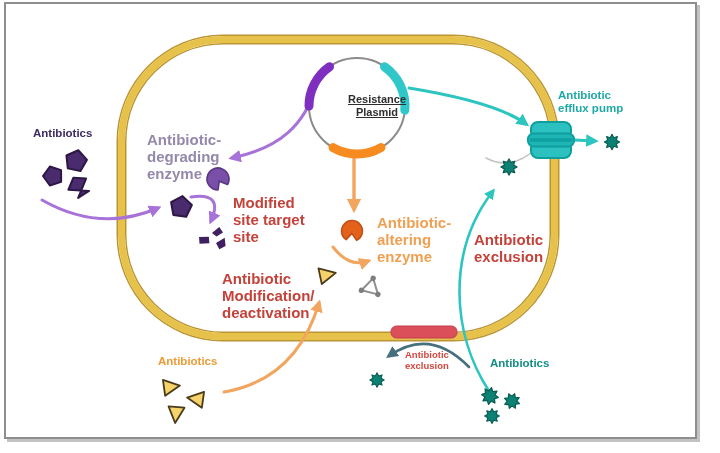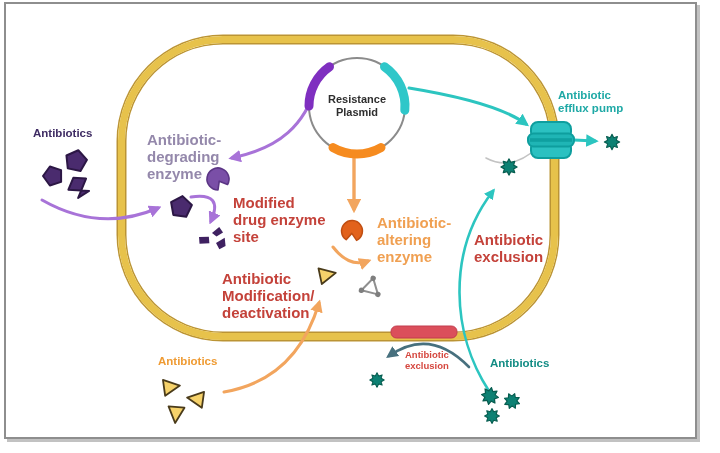--- a/index.html
+++ b/index.html
@@ -16,21 +16,21 @@
   .lbl-antibiotics-left{left:33px;top:127px;color:#3e2b63;font-size:11.5px;}
   .lbl-degrading{left:147px;top:131px;color:#9488ab;}
   .lbl-modified{left:233px;top:194px;color:#c4423a;}
   .lbl-moddeact{left:222px;top:270px;color:#c4423a;}
   .lbl-altering{left:377px;top:214px;color:#f0a052;}
   .lbl-antibiotics-bl{left:158px;top:355px;color:#ef9b33;font-size:11.5px;}
   .lbl-excl-inner{left:474px;top:231px;color:#c4423a;}
   .lbl-excl-outer{left:405px;top:350px;color:#d5473f;font-size:9.5px;text-align:center;}
   .lbl-antibiotics-r{left:490px;top:357px;color:#128c84;font-size:11.5px;}
   .lbl-efflux{left:558px;top:89px;color:#1fa9a6;font-size:11.5px;}
-  .lbl-plasmid{left:312px;top:93px;width:90px;color:#2e2e2e;text-align:center;font-size:11px;}
+  .lbl-plasmid{left:332px;top:93px;width:90px;color:#2e2e2e;text-align:center;font-size:11px;text-decoration:underline;}
 </style>
 </head>
 <body>
 
 <div class="canvas">
   <div class="frame"></div>
   <div class="cell"></div>
 
   <svg class="ovl" viewBox="0 0 720 453">
     <defs>
@@ -114,21 +114,21 @@
       <polygon points="9,0 5.1,2.1 6.4,6.4 2.1,5.1 0,9 -2.1,5.1 -6.4,6.4 -5.1,2.1 -9,0 -5.1,-2.1 -6.4,-6.4 -2.1,-5.1 0,-9 2.1,-5.1 6.4,-6.4 5.1,-2.1" transform="translate(512,401) scale(0.88) rotate(20)"></polygon>
       <polygon points="9,0 5.1,2.1 6.4,6.4 2.1,5.1 0,9 -2.1,5.1 -6.4,6.4 -5.1,2.1 -9,0 -5.1,-2.1 -6.4,-6.4 -2.1,-5.1 0,-9 2.1,-5.1 6.4,-6.4 5.1,-2.1" transform="translate(492,416) scale(0.82)"></polygon>
     </g>
   </svg>
 
   <div class="lbl lbl-antibiotics-left">Antibiotics</div>
   <div class="lbl lbl-degrading">Antibiotic-
 degrading
 enzyme</div>
   <div class="lbl lbl-modified">Modified
-drug enzyme
+site target
 site</div>
   <div class="lbl lbl-moddeact">Antibiotic
 Modification/
 deactivation</div>
   <div class="lbl lbl-altering">Antibiotic-
 altering
 enzyme</div>
   <div class="lbl lbl-antibiotics-bl">Antibiotics</div>
   <div class="lbl lbl-excl-inner">Antibiotic
 exclusion</div>

